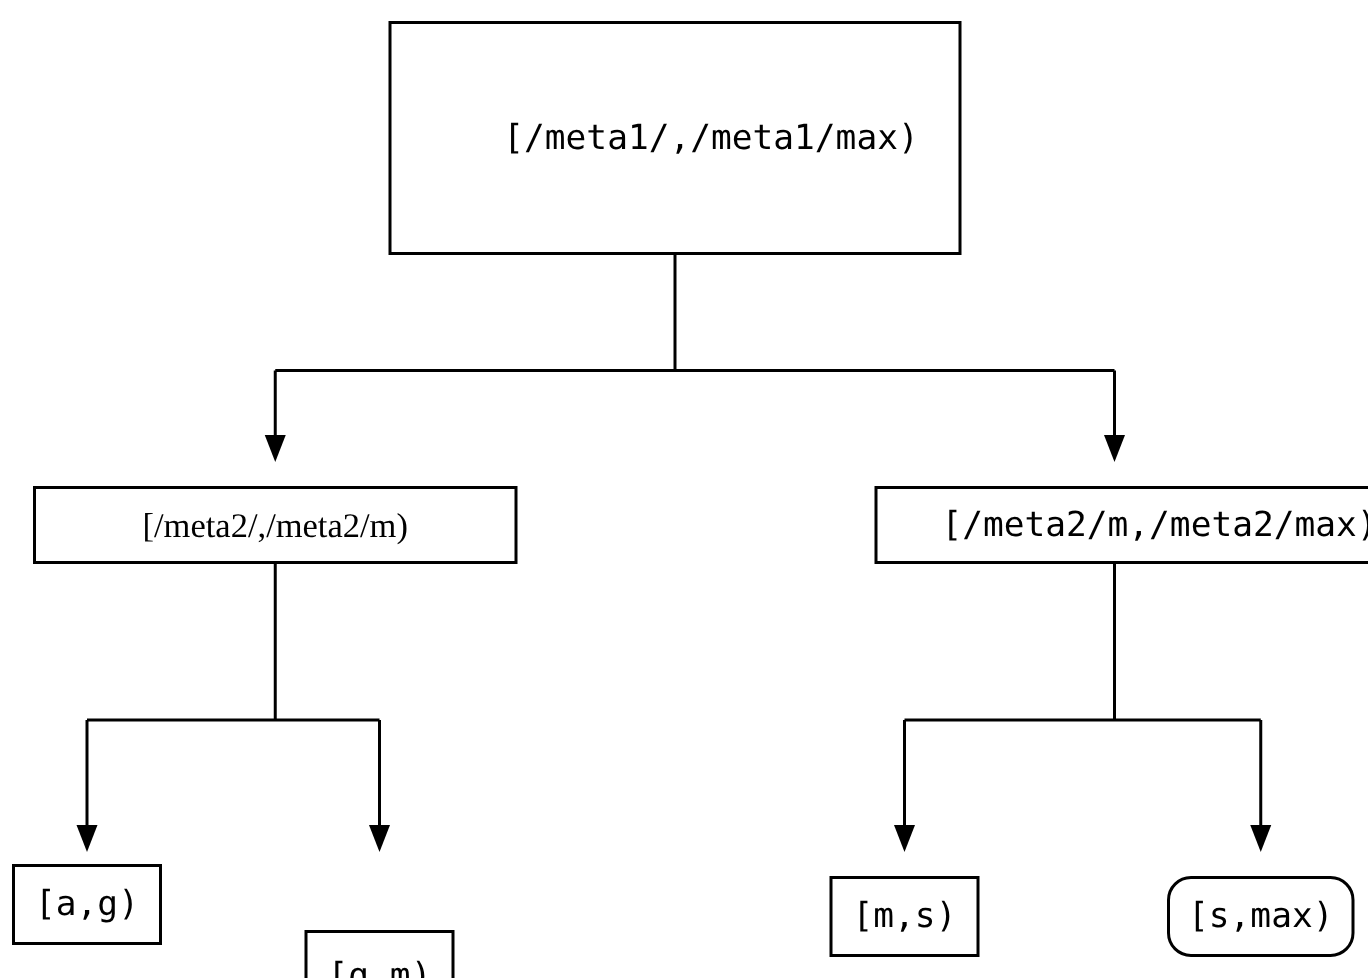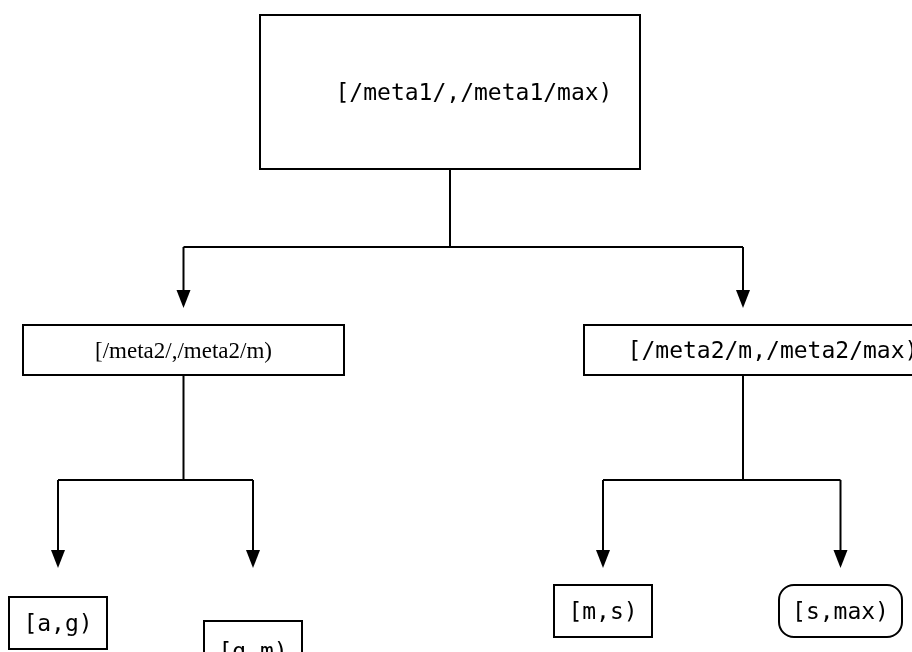--- a/index.html
+++ b/index.html
@@ -31,21 +31,21 @@
     align-items: center;
     justify-content: center;
     color: #000000;
     font-size: 23px;
     line-height: 1;
     white-space: nowrap;
   }
   .node-root  { left: 259px; top: 14px;  width: 382px; height: 156px; padding-left: 48px; }
   .node-left  { left: 22px;  top: 324px; width: 323px; height: 52px; font-family: Liberation Serif, serif; }
   .node-right { left: 583px; top: 324px; width: 380px; height: 52px; }
-  .node-ag    { left: 8px;   top: 596px; width: 100px; height: 54px; }
+  .node-ag    { left: 8px;   top: 576px; width: 100px; height: 54px; }
   .node-gm    { left: 203px; top: 620px; width: 100px; height: 62px; }
   .node-ms    { left: 553px; top: 584px; width: 100px; height: 54px; }
   .node-smax  { left: 778px; top: 584px; width: 125px; height: 54px; border-radius: 16px; }
   .edge-line {
     stroke: #000000;
     stroke-width: 2;
     fill: none;
   }
   .arrowhead {
     fill: #000000;

